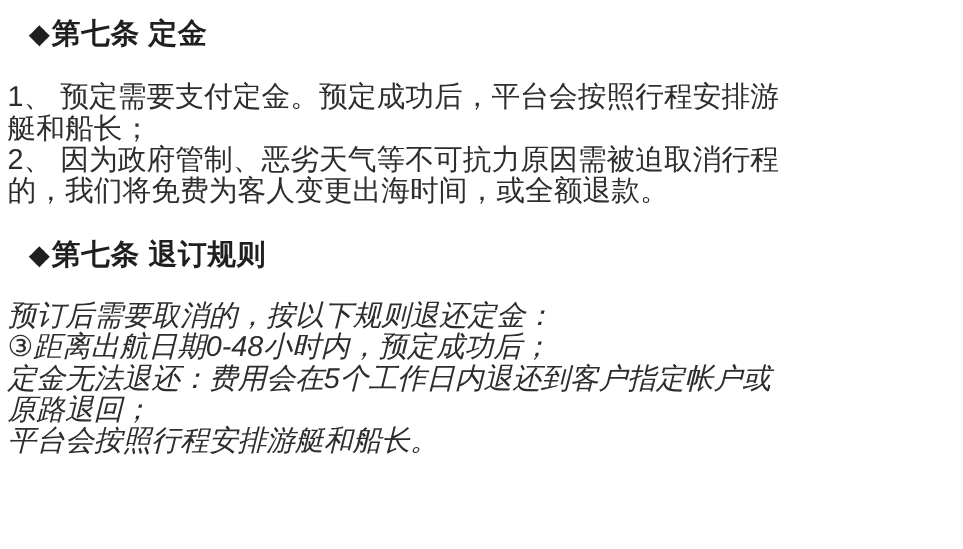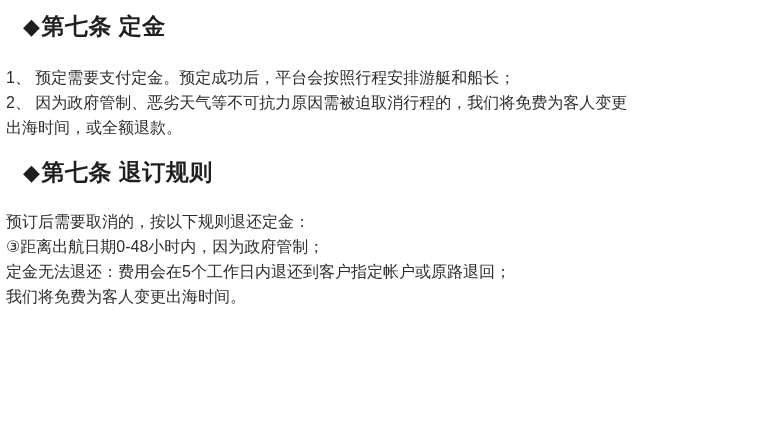--- a/index.html
+++ b/index.html
@@ -30,29 +30,29 @@
     letter-spacing: 0.5px;
     white-space: nowrap;
   }
   .heading .bullet {
     display: inline-block;
     margin-right: 1px;
     font-size: 22px;
   }
   .para {
     margin: 0;
-    font-size: 16px;
+    font-size: 23px;
     line-height: 25px;
     font-weight: 400;
     color: #2d2d2d;
     max-width: 754px;
   }
   .section-deposit .para { margin-top: 24px; }
-  .section-cancellation { margin-top: 18px; }
-  .section-cancellation .para { margin-top: 22px; }
+  .section-cancellation { margin-top: 24px; }
+  .section-cancellation .para { margin-top: 22px; font-style: italic; }
   .line { min-height: 25px; }
 </style>
 </head>
 <body>
 
 <div class="doc">
 
   <div class="section section-deposit">
     <div class="heading">
       <span class="bullet">◆</span><span>第七条 定金</span>
@@ -62,19 +62,19 @@
       <div class="line">2、 因为政府管制、恶劣天气等不可抗力原因需被迫取消行程的，我们将免费为客人变更出海时间，或全额退款。</div>
     </div>
   </div>
 
   <div class="section section-cancellation">
     <div class="heading">
       <span class="bullet">◆</span><span>第七条 退订规则</span>
     </div>
     <div class="para">
       <div class="line">预订后需要取消的，按以下规则退还定金：</div>
-      <div class="line">③距离出航日期0-48小时内，因为政府管制；</div>
+      <div class="line">③距离出航日期0-48小时内，预定成功后；</div>
       <div class="line">定金无法退还：费用会在5个工作日内退还到客户指定帐户或原路退回；</div>
-      <div class="line">我们将免费为客人变更出海时间。</div>
+      <div class="line">平台会按照行程安排游艇和船长。</div>
     </div>
   </div>
 
 </div>
 
 </body></html>

